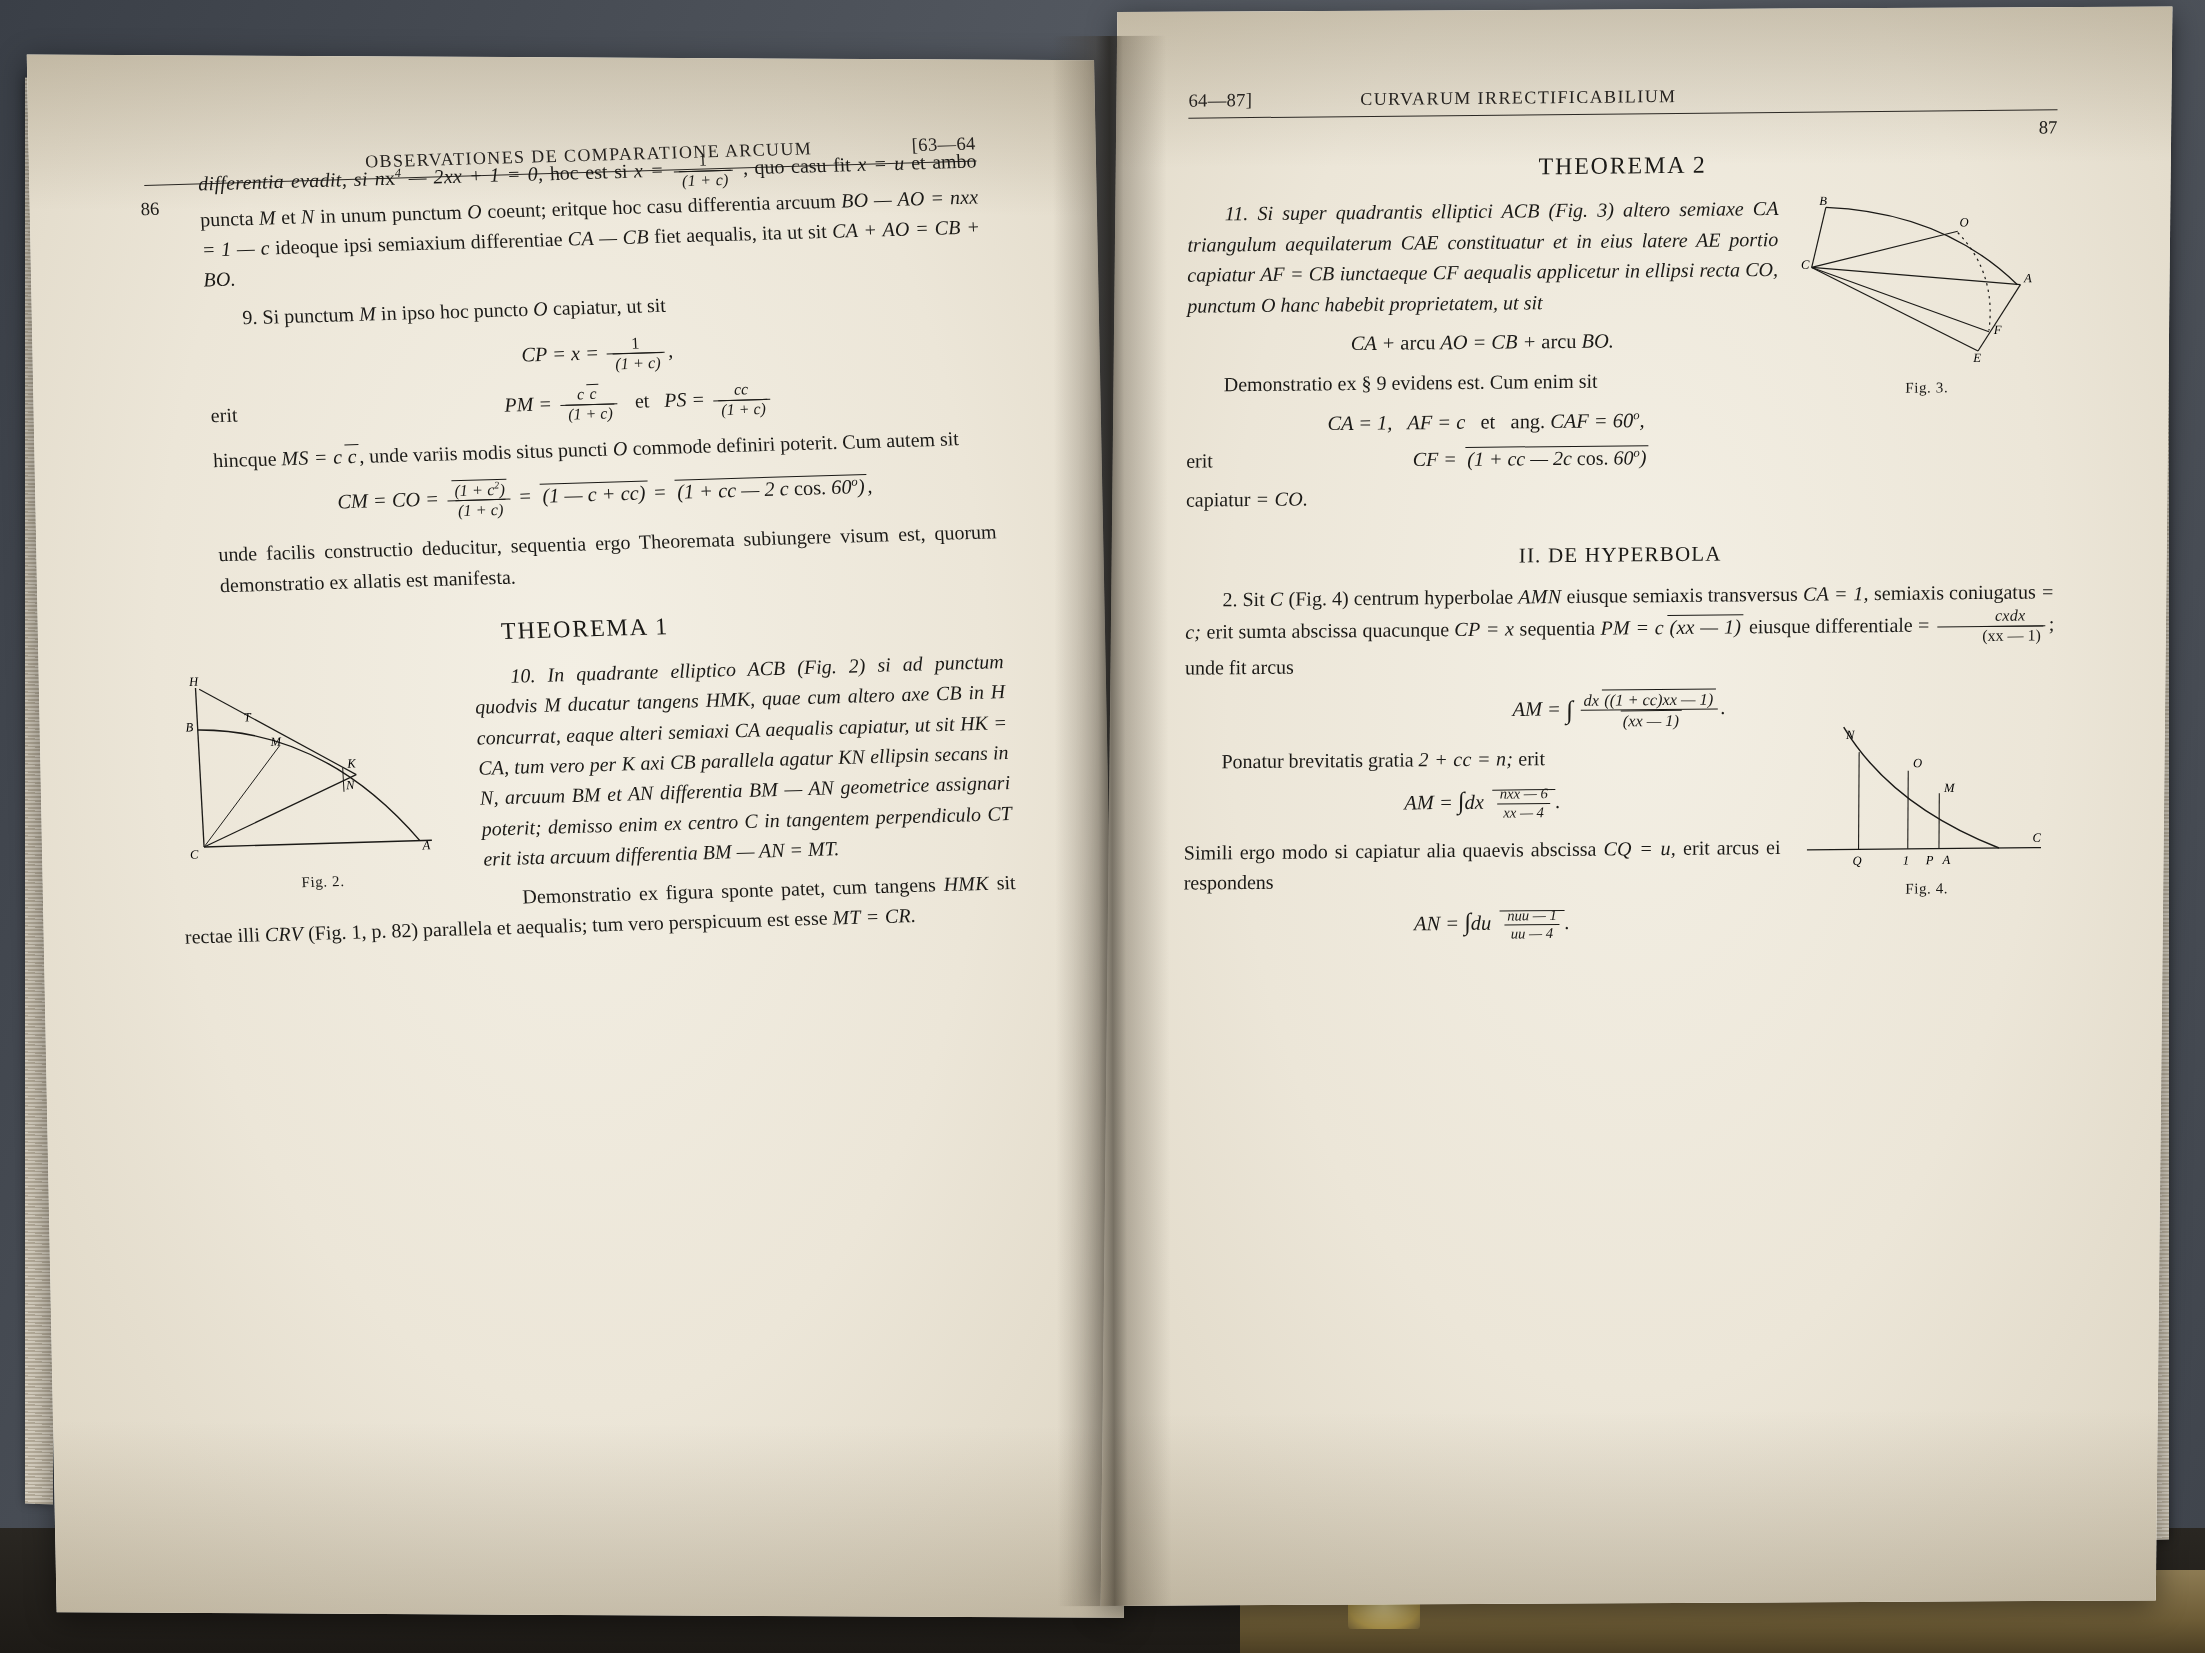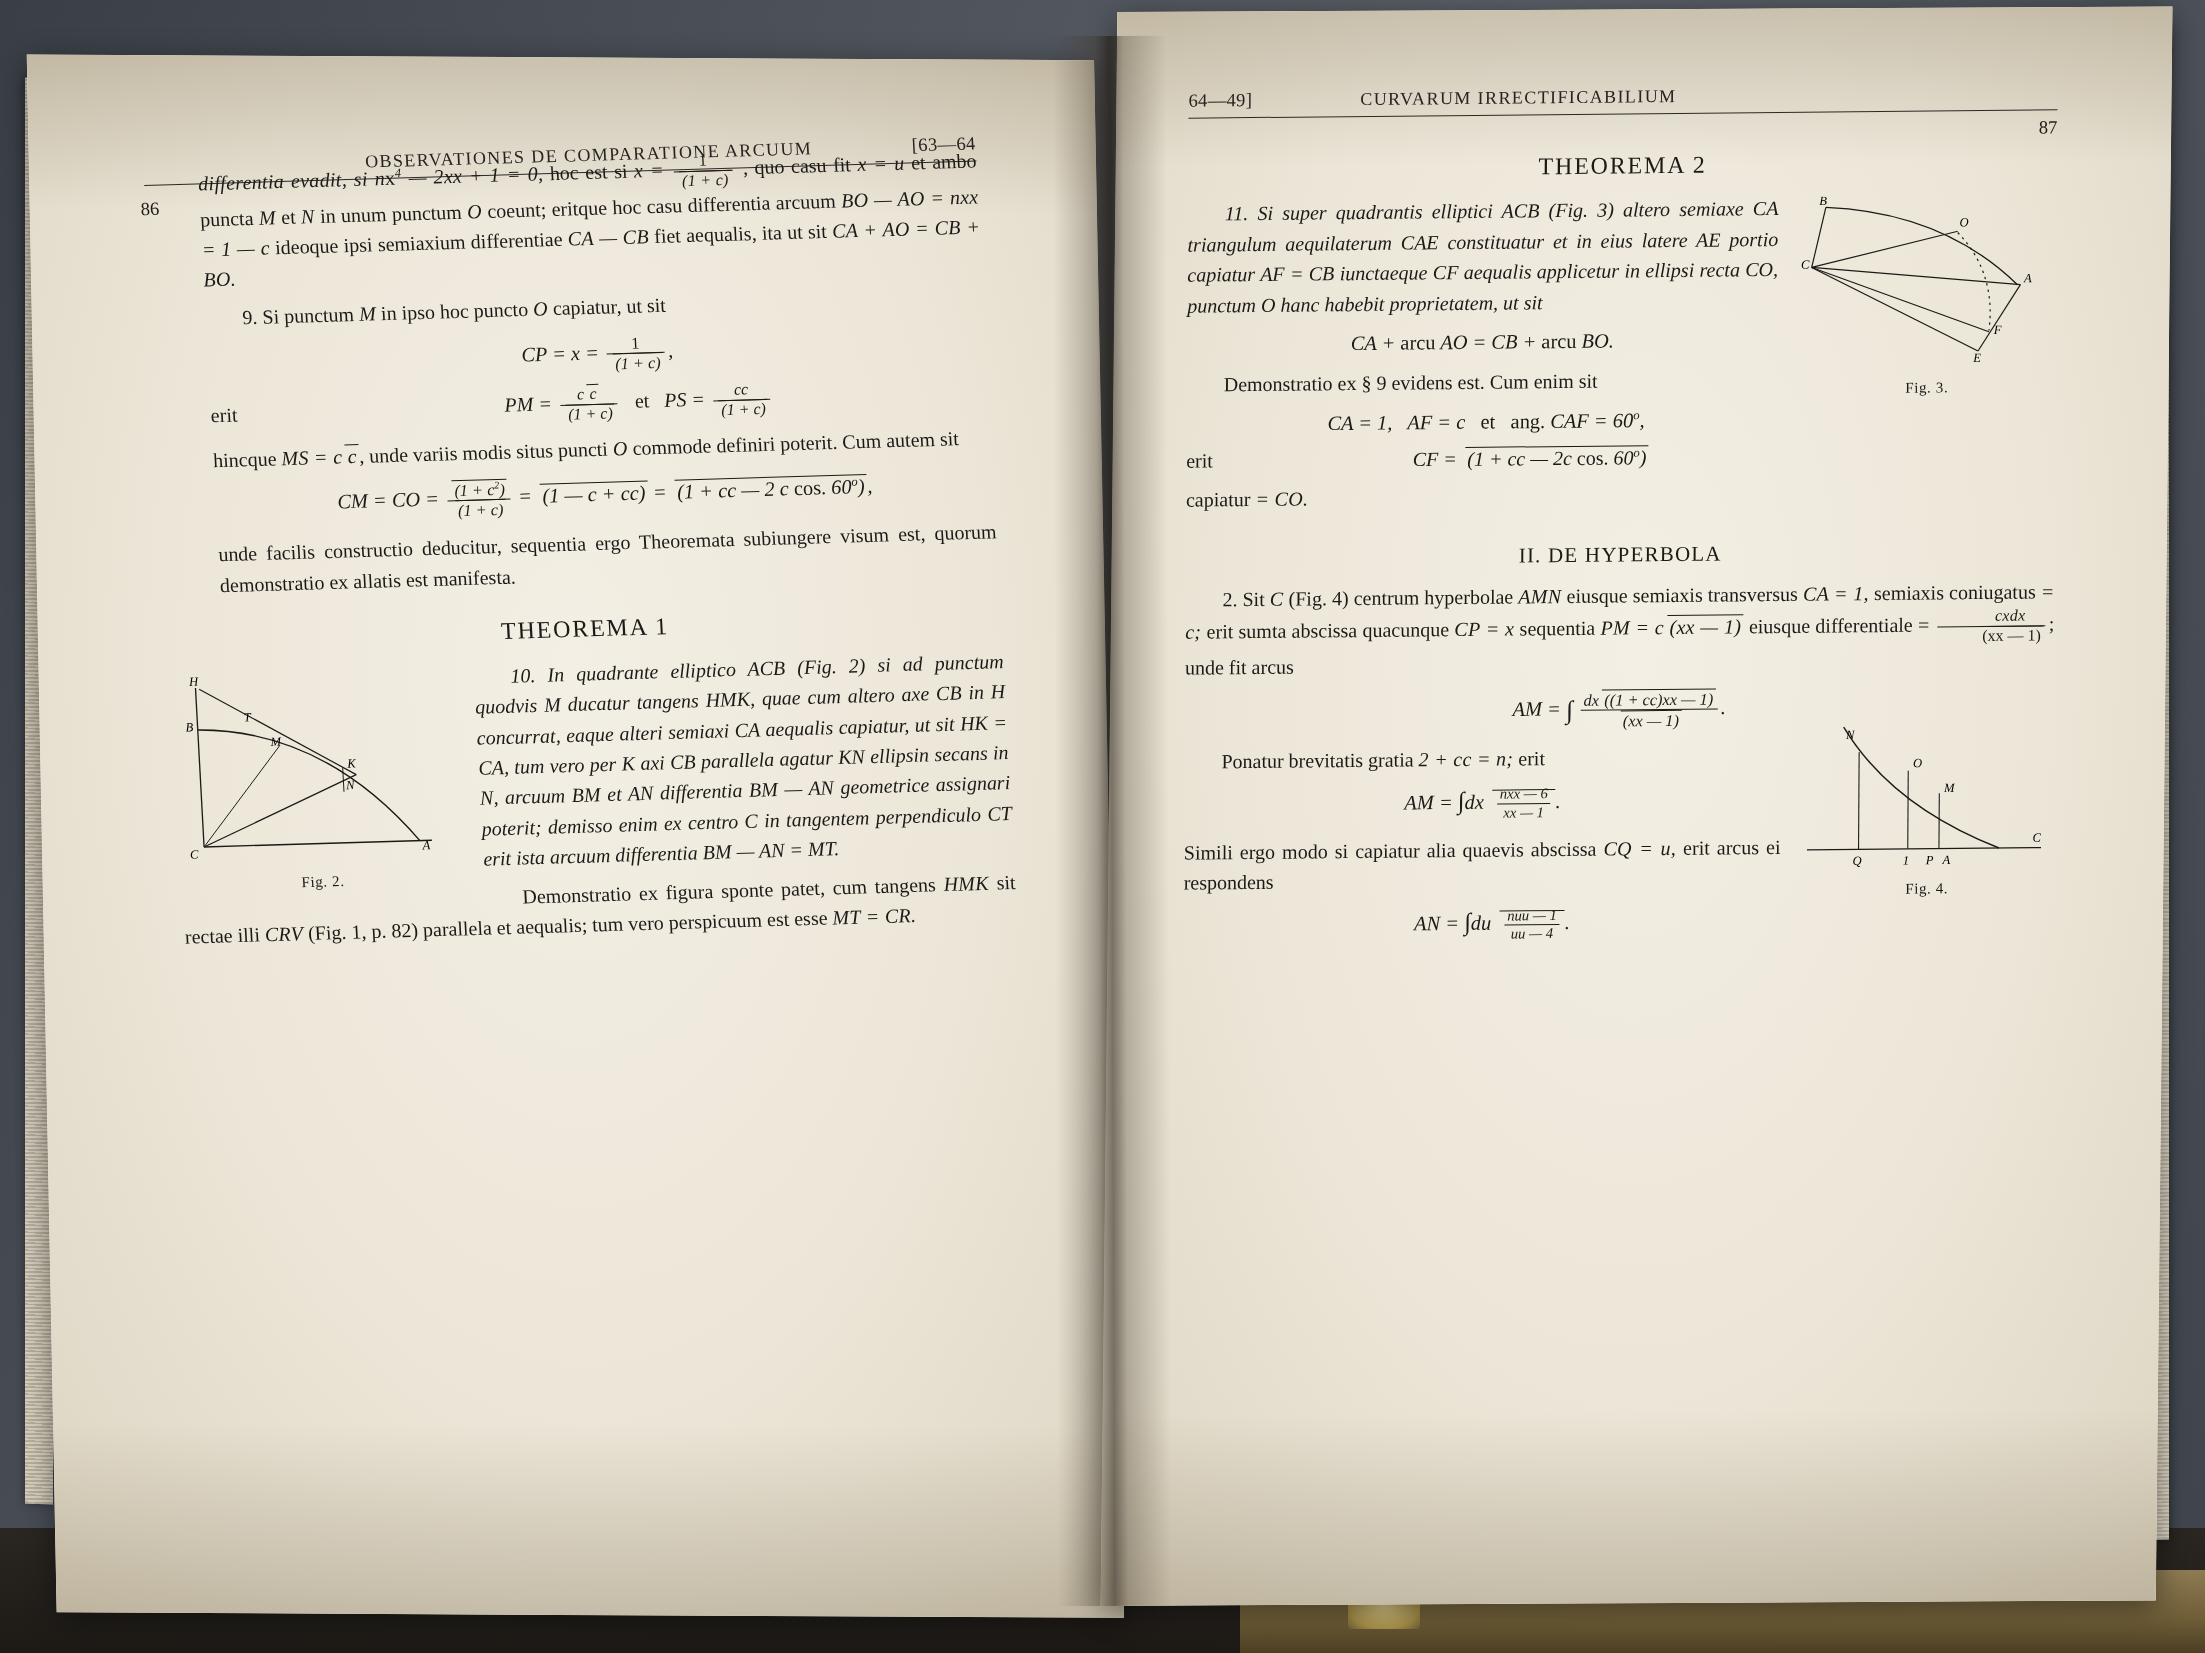--- a/index.html
+++ b/index.html
@@ -399,21 +399,21 @@
   </div>
 
   <div class="page" id="page-right">
     <div class="page-inner"></div>
     <div class="shade-top"></div>
     <div class="shade-bottom"></div>
 
     <div class="content" id="content-right">
 
       <div class="runhead">
-        <span class="folio">64—49]</span>
+        <span class="folio">64—87]</span>
         <span style="width:108px; display:inline-block;"></span>
         <span>CURVARUM IRRECTIFICABILIUM</span>
       </div>
       <div class="rule"></div>
       <div style="text-align:right; font-size:18.6px; margin-top:-2.4px;">87</div>
 
       <h2 class="theorem" style="margin-top:9.6px;">THEOREMA 2</h2>
 
       <div class="clearfix">
         <div class="fig-wrap-right">
@@ -513,21 +513,21 @@
           </svg>
           <div class="figcap">Fig. 4.</div>
         </div>
 
         <p class="body indent" style="margin-right:0;">
           <span class="upr">Ponatur brevitatis gratia</span> <span class="math">2 + cc = n;</span> <span class="upr">erit</span>
         </p>
 
         <div class="display" style="margin-right:252px;">
           AM = <span style="font-size:1.2em;">∫</span>dx
-          <span class="sqrt"><span class="radicand"><span class="frac" style="font-size:0.72em;"><span class="num">nxx — 6</span><span class="den">xx — 1</span></span></span></span>.
+          <span class="sqrt"><span class="radicand"><span class="frac" style="font-size:0.72em;"><span class="num">nxx — 6</span><span class="den">xx — 4</span></span></span></span>.
         </div>
 
         <p class="body" style="margin-right:252px;">
           <span class="upr">Simili ergo modo si capiatur alia quaevis abscissa</span>
           <span class="math">CQ = u,</span> <span class="upr">erit arcus ei respondens</span>
         </p>
 
         <div class="display" style="margin-right:252px;">
           AN = <span style="font-size:1.2em;">∫</span>du
           <span class="sqrt"><span class="radicand"><span class="frac" style="font-size:0.72em;"><span class="num">nuu — 1</span><span class="den">uu — 4</span></span></span></span>.

